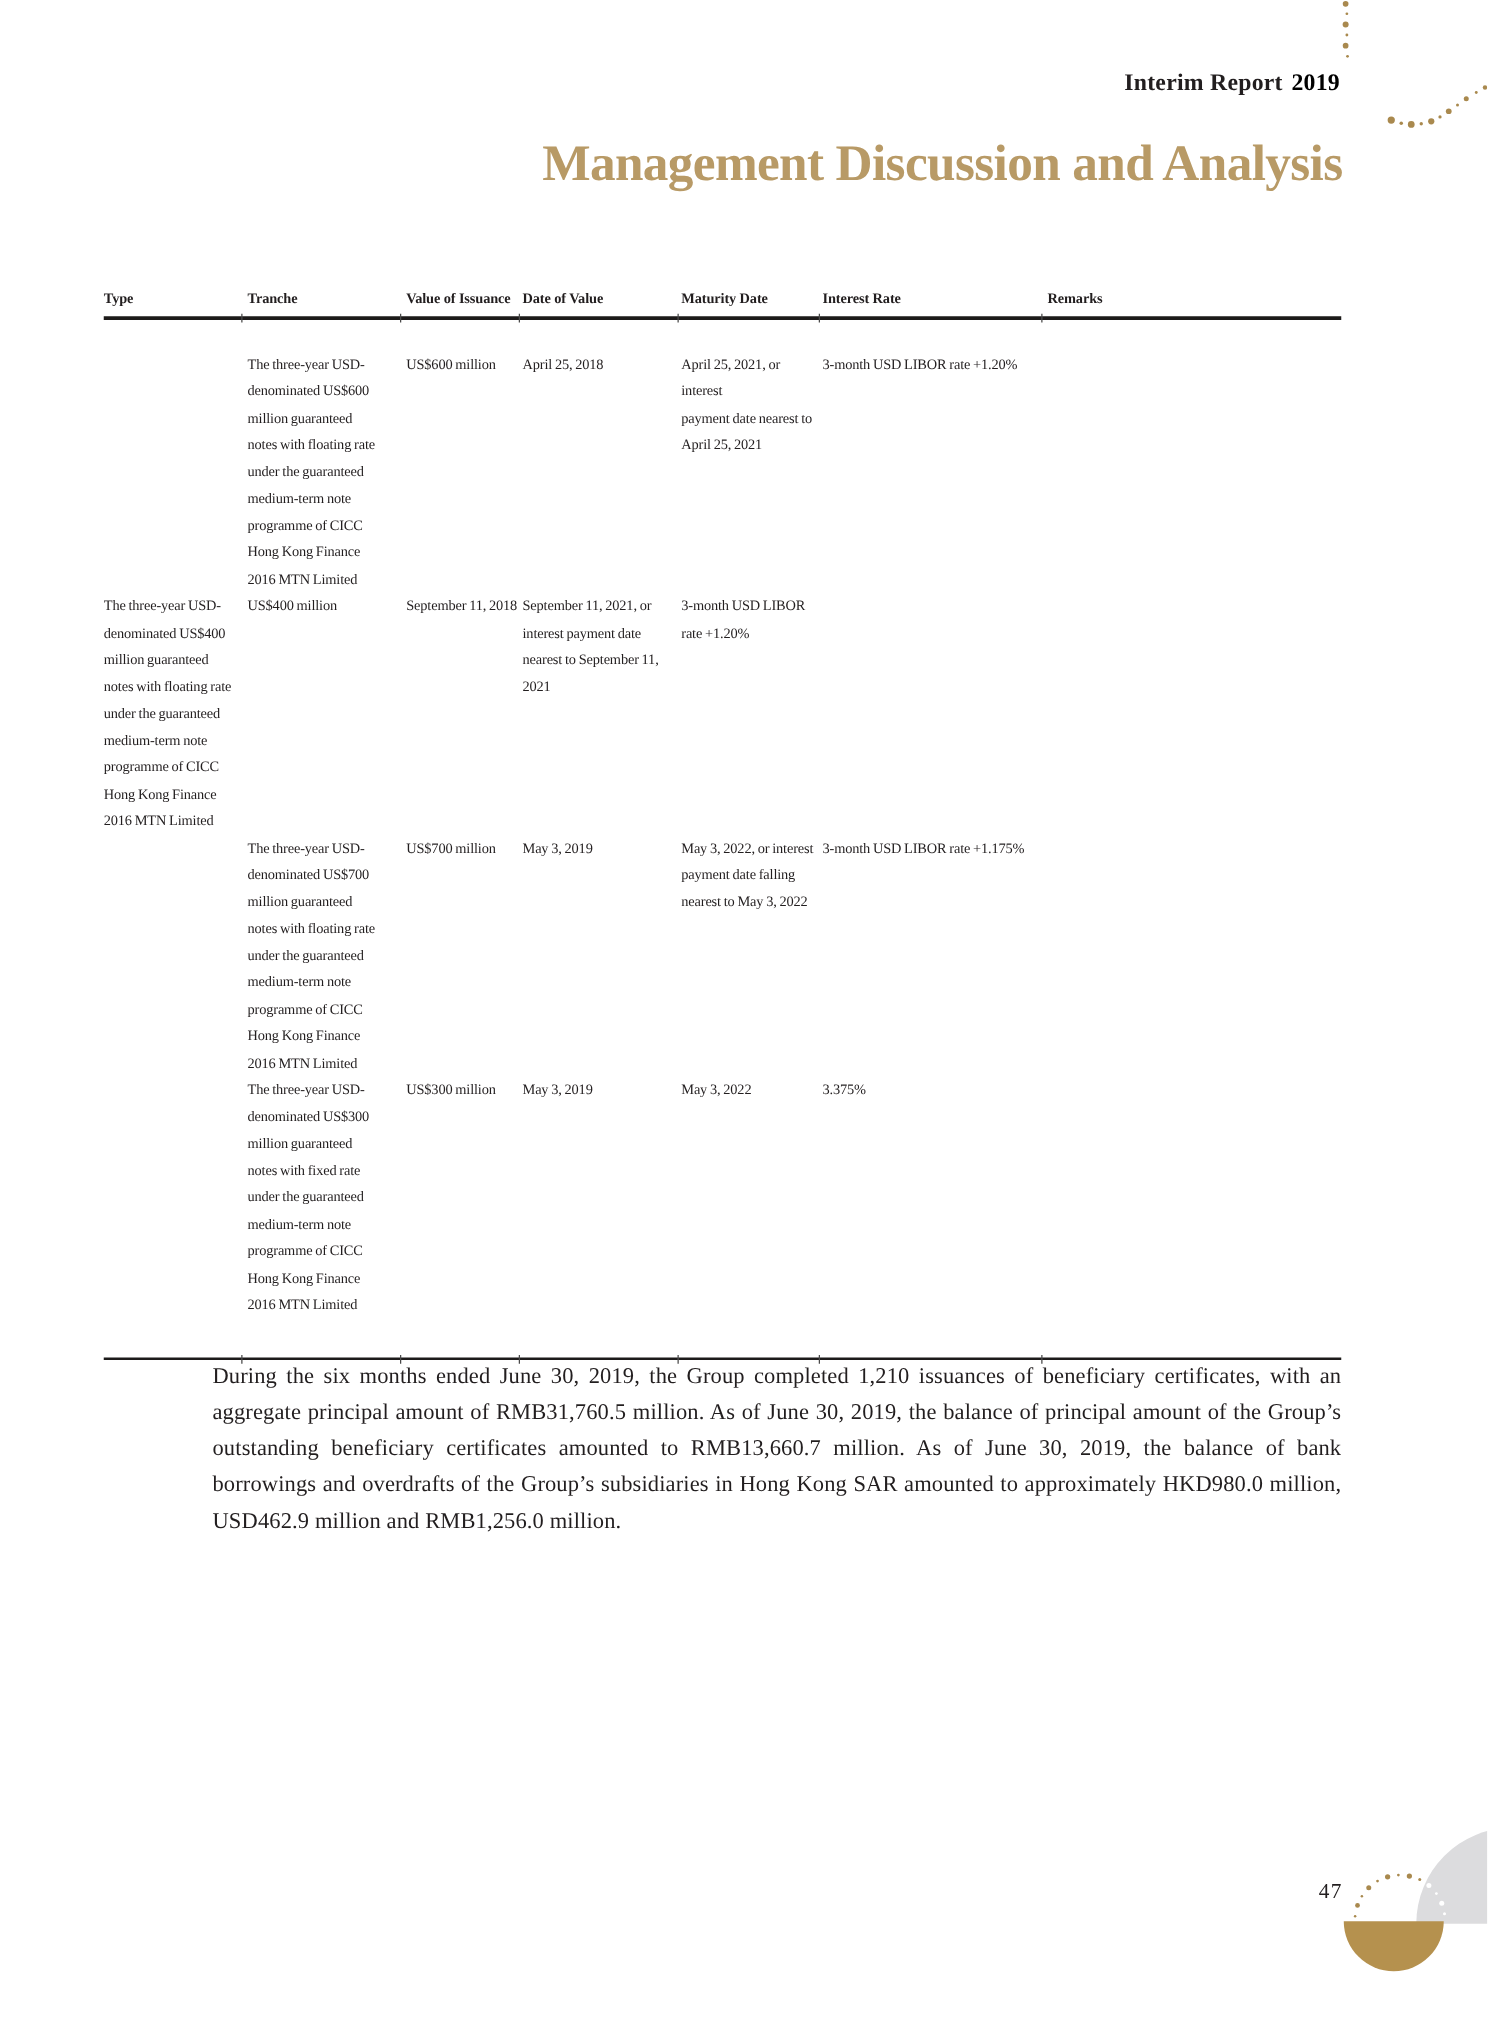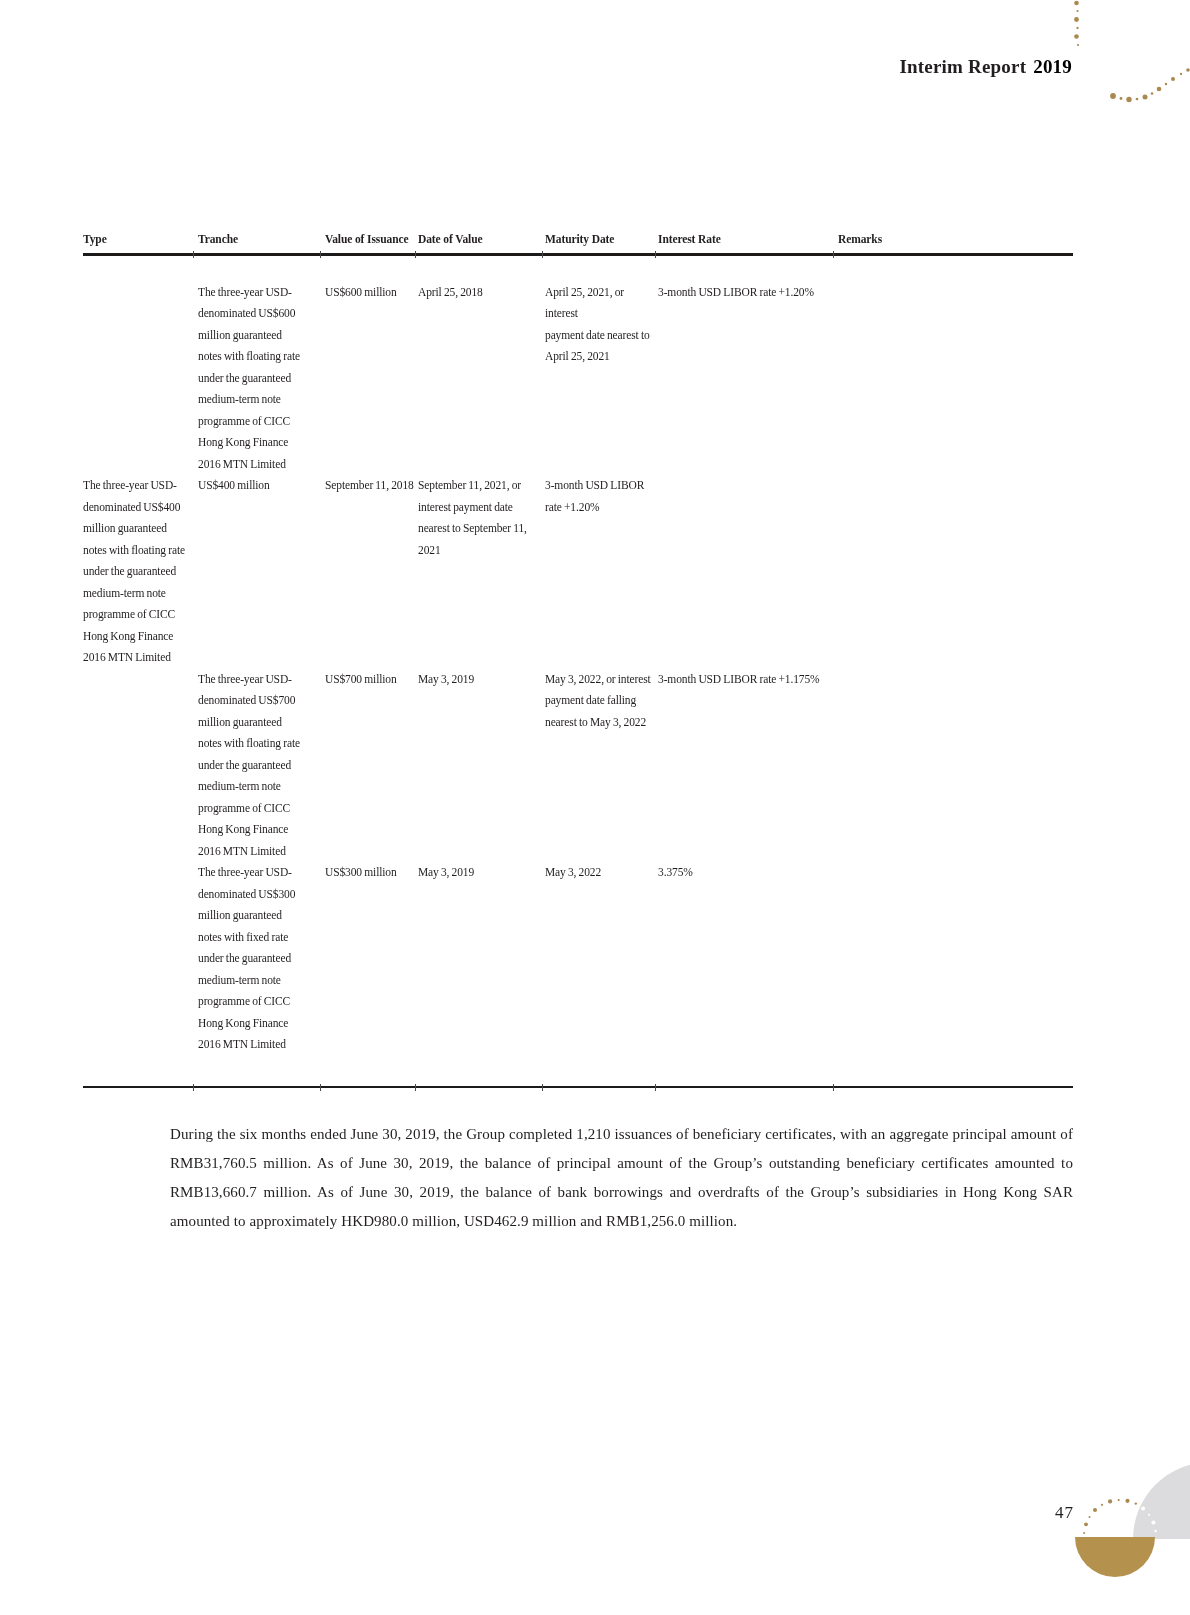--- a/index.html
+++ b/index.html
@@ -33,22 +33,22 @@
   .tbody{ padding:26px 0 30px 0; }
   .trow{ min-height:193px; align-items:start; }
   .trow .cell{
     font-size:11.5px; line-height:21.5px; letter-spacing:-.12px;
     word-spacing:-.5px; padding-right:4px;
   }
   .pre{ white-space:pre-line; }
   .trow-2 .c-type{ padding-top:86px; }
   
   .body-paragraph{
-    position:absolute; left:170px; top:1120px; width:903px;
-    font-size:15px; line-height:29px; text-align:justify; letter-spacing:.1px;
+    position:absolute; left:170px; top:1086px; width:903px;
+    font-size:18px; line-height:29px; text-align:justify; letter-spacing:.1px;
   }
   
   .page-number{
     position:absolute; left:1055px; top:1503px;
     font-size:17px; font-weight:normal; letter-spacing:1px;
   }
   .corner-svg-top{ position:absolute; top:0; right:0; }
   .corner-svg-bottom{ position:absolute; bottom:0; right:0; }
 </style>
 </head>
@@ -74,20 +74,21 @@
         <circle cx="1166" cy="84" r="1.2"></circle>
       <circle cx="1173" cy="79" r="2.0"></circle>
         <circle cx="1181" cy="74" r="1.15"></circle>
       <circle cx="1188" cy="70" r="1.8"></circle>
     </g>
   </svg>
 
   <div class="report-line">
     <span>Interim Report</span><span class="year">2019</span>
   </div>
+  <div class="page-title">Management Discussion and Analysis</div>
 
   <div class="doc-table">
     <div class="thead">
       <div class="cell">Type</div>
       <div class="cell">Tranche</div>
       <div class="cell">Value of Issuance</div>
       <div class="cell">Date of Value</div>
       <div class="cell">Maturity Date</div>
       <div class="cell">Interest Rate</div>
       <div class="cell">Remarks</div>

